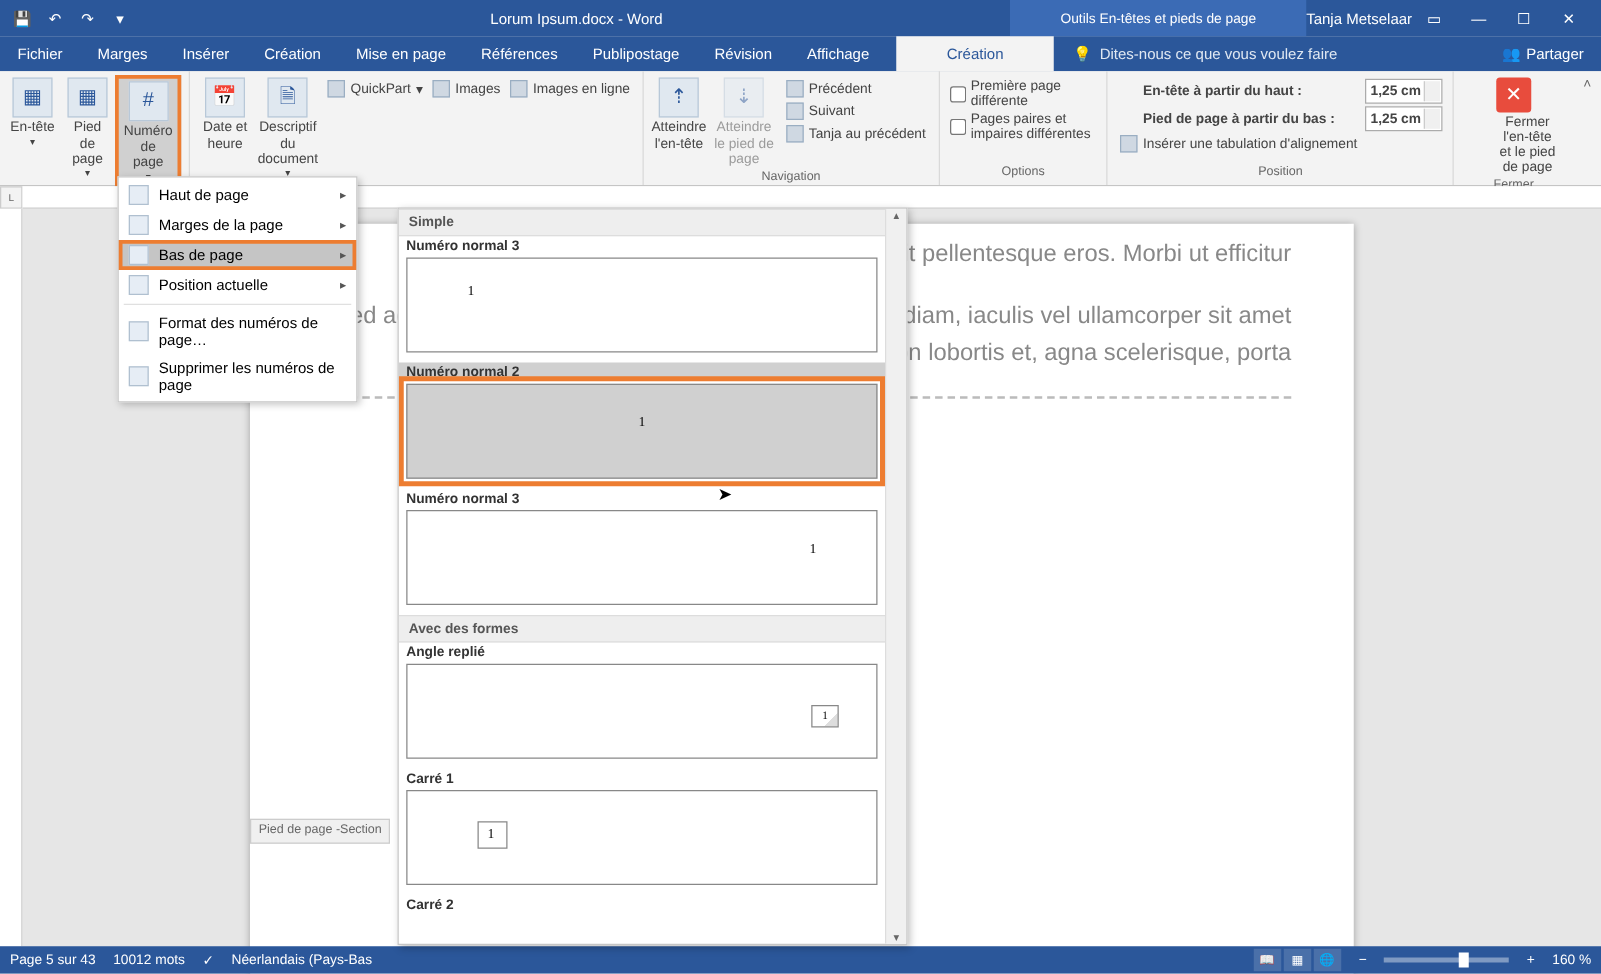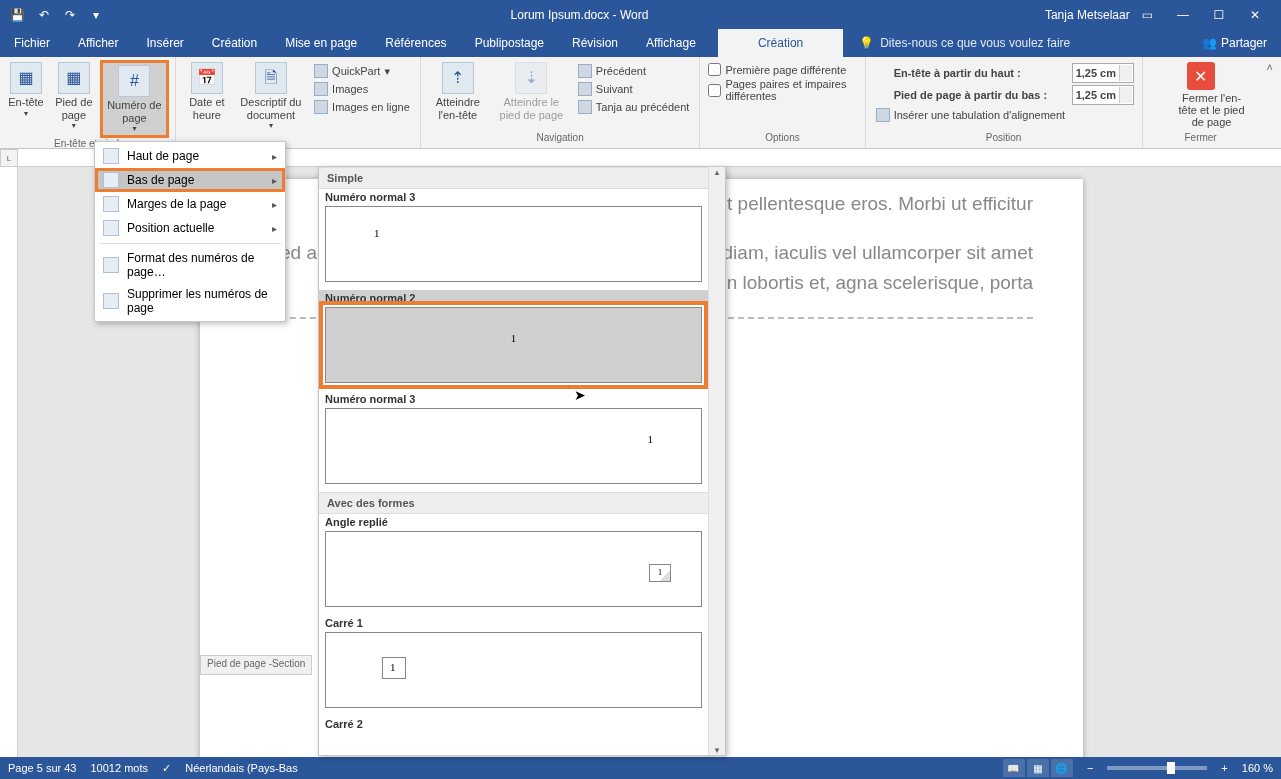--- a/index.html
+++ b/index.html
@@ -90,34 +90,35 @@
 <body>
 
 <div class="titlebar">
   <div class="qat">
     <div class="qat-btn">💾</div>
     <div class="qat-btn">↶</div>
     <div class="qat-btn">↷</div>
     <div class="qat-btn">▾</div>
   </div>
   <div class="title-center">Lorum Ipsum.docx - Word</div>
+  <div class="title-tools">Outils En-têtes et pieds de page</div>
   <div class="title-right">
     <span>Tanja Metselaar</span>
     <span>▭</span>
     <div class="win-btns">
       <div class="win-btn">—</div>
       <div class="win-btn">☐</div>
       <div class="win-btn">✕</div>
     </div>
   </div>
 </div>
 
 <div class="tabs">
   <div class="tab">Fichier</div>
-  <div class="tab">Afficher</div>
+  <div class="tab">Marges</div>
   <div class="tab">Insérer</div>
   <div class="tab">Création</div>
   <div class="tab">Mise en page</div>
   <div class="tab">Références</div>
   <div class="tab">Publipostage</div>
   <div class="tab">Révision</div>
   <div class="tab">Affichage</div>
   <div class="tab active2">Création</div>
   <div class="tell-me">
     <span style="margin-right:6px;">💡</span>
@@ -156,21 +157,21 @@
     <div class="rgroup-content">
       <div class="big-btn">
         <div class="ico">📅</div>
         <span>Date et heure</span>
       </div>
       <div class="big-btn">
         <div class="ico">🗎</div>
         <span>Descriptif du document</span>
           <span style="font-size:8px;">▾</span>
       </div>
-      <div style="display:flex; flex-direction:column; padding-top:2px;">
+      <div style="display:flex; flex-direction:row; padding-top:2px;">
         <div class="small-btn"><span class="sico"></span><span>QuickPart</span> ▾</div>
         <div class="small-btn">
             <span class="sico"></span>
             <span>Images</span>
           </div>
         <div class="small-btn">
             <span class="sico"></span>
             <span>Images en ligne</span>
           </div>
       </div>
@@ -275,27 +276,27 @@
   </div>
   <div class="footer-tag">Pied de page -Section</div>
 
 </div>
 
 <div class="dd-menu">
   <div class="dd-item has-sub">
       <span class="mi-ico"></span>
       <span>Haut de page</span>
     </div>
+  <div class="dd-item has-sub">
+      <span class="mi-ico"></span>
+      <span>Marges de la page</span>
+    </div>
   <div class="dd-item has-sub hover highlighted">
       <span class="mi-ico"></span>
       <span>Bas de page</span>
-    </div>
-  <div class="dd-item has-sub">
-      <span class="mi-ico"></span>
-      <span>Marges de la page</span>
     </div>
   <div class="dd-item has-sub">
       <span class="mi-ico"></span>
       <span>Position actuelle</span>
     </div>
   <div class="dd-sep"></div>
   <div class="dd-item">
       <span class="mi-ico"></span>
       <span>Format des numéros de page…</span>
     </div>

